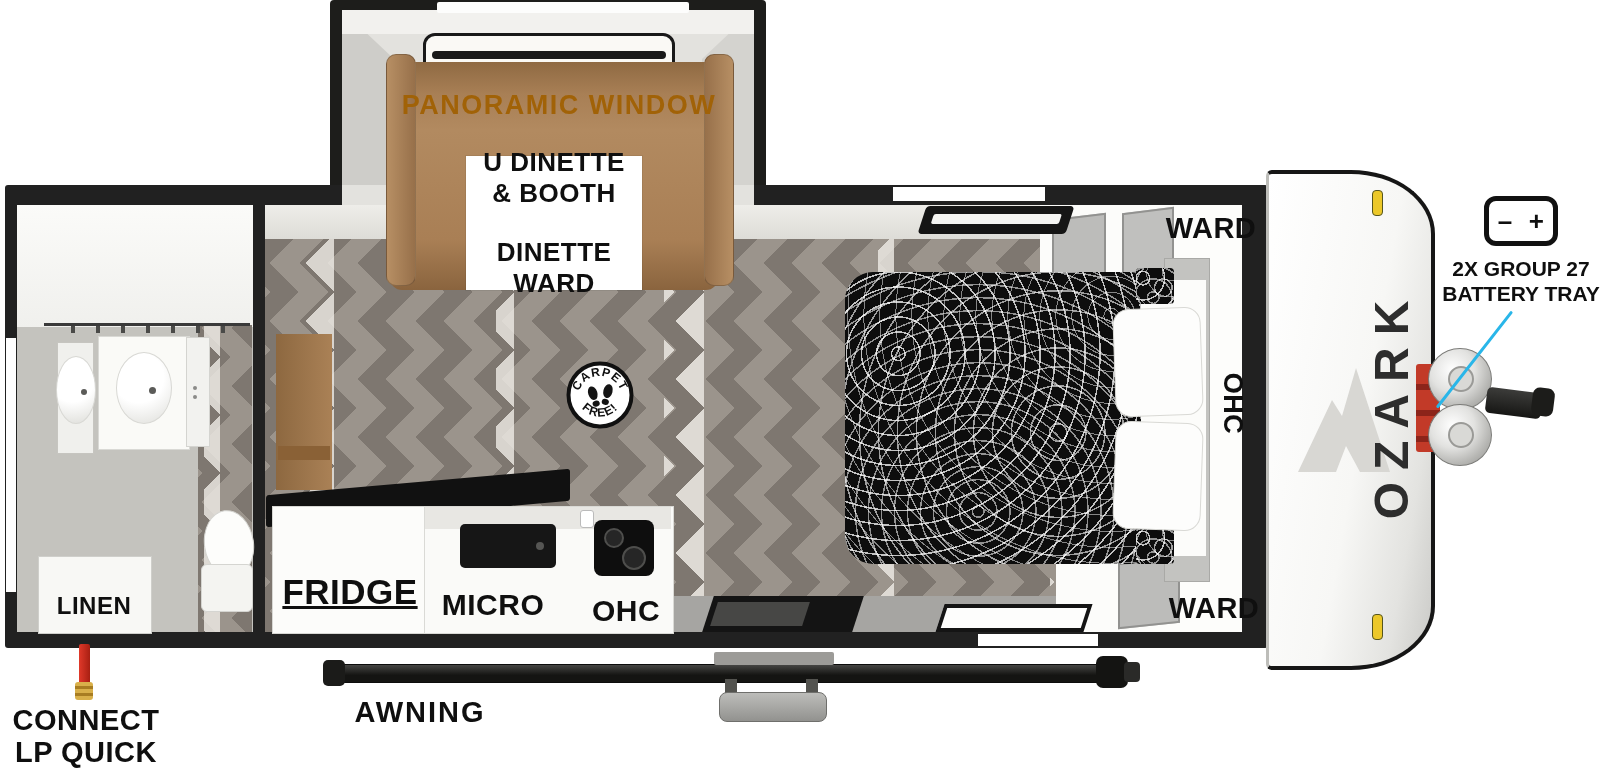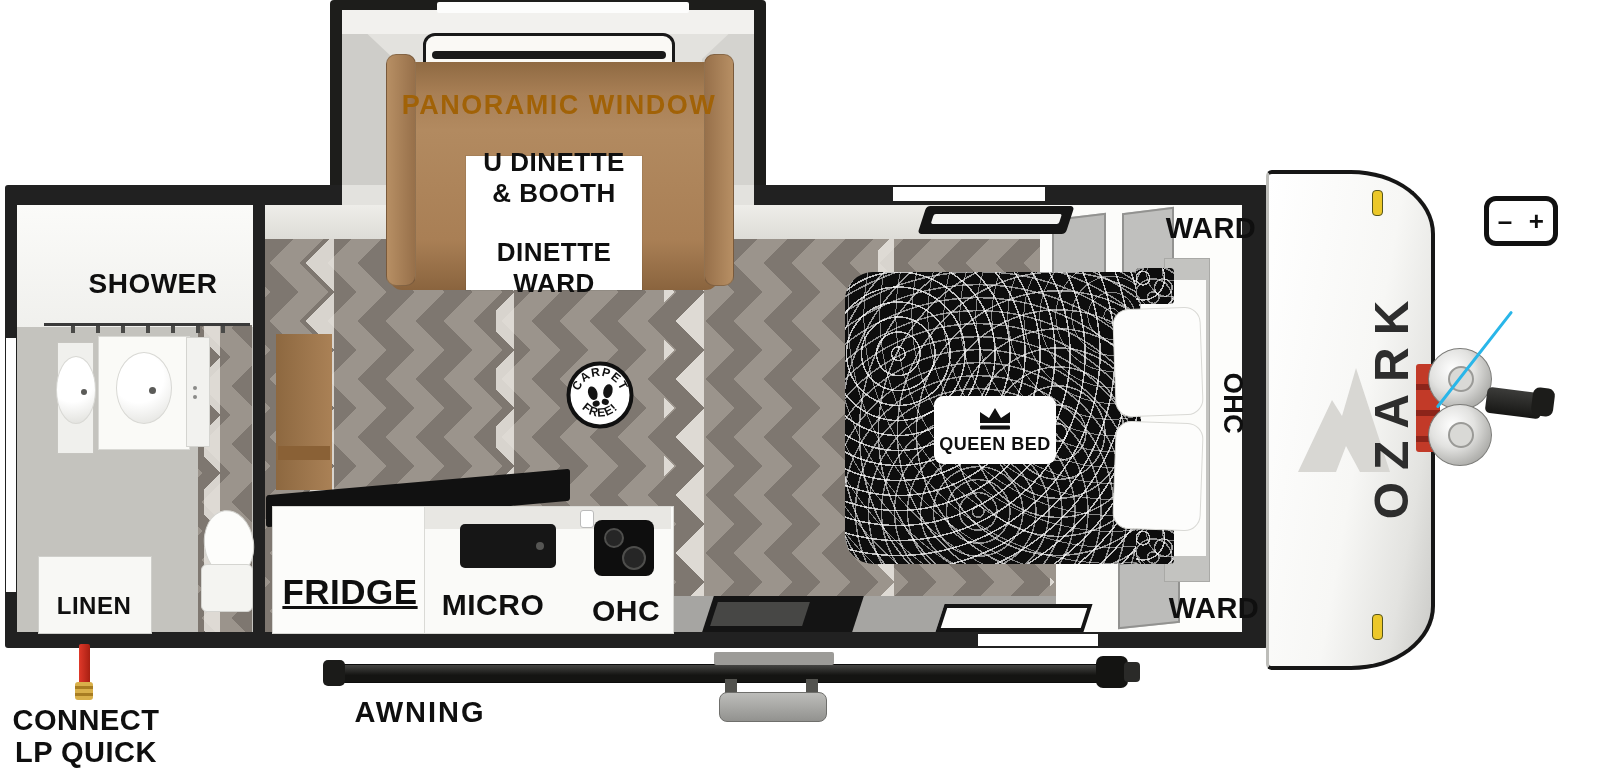--- a/index.html
+++ b/index.html
@@ -75,21 +75,20 @@
   <div class="a" style="left:98px;top:336px;width:90px;height:112px;background:#fafaf7;border:1px solid #d9d9d5;"></div>
   <div class="a" style="left:116px;top:352px;width:54px;height:70px;border-radius:50%;border:1px solid #d8d8d4;background:radial-gradient(circle at 40% 35%,#ffffff 0 45%,#e9e9e6 80%,#dcdcd8);">
     <div class="a" style="left:32px;top:34px;width:7px;height:7px;border-radius:50%;background:#5b5b58;"></div>
   </div>
   <div class="a" style="left:186px;top:337px;width:22px;height:108px;background:#f2f2ef;border:1px solid #d4d4d0;">
     <div class="a" style="left:6px;top:48px;width:4px;height:4px;border-radius:50%;background:#8b8b88;box-shadow:0 9px 0 #8b8b88;"></div>
   </div>
   <div class="a" style="left:38px;top:556px;width:112px;height:76px;background:#f8f8f5;border:1px solid #cfcfcb;"></div>
   <div class="a" style="left:204px;top:510px;width:48px;height:66px;border-radius:50%;background:#fdfdfb;border:1px solid #d5d5d1;transform:rotate(-8deg);"></div>
   <div class="a" style="left:201px;top:564px;width:50px;height:46px;background:#f4f4f1;border:1px solid #d5d5d1;border-radius:6px;"></div>
-  <div class="a lbl" style="left:60px;top:268px;width:186px;font-size:28px;">SHOWER</div>
   <div class="a lbl" style="left:38px;top:592px;width:112px;font-size:24px;">LINEN</div>
 
   <div class="a" style="left:265px;top:205px;width:977px;height:36px;background:linear-gradient(180deg,#eeede9,#dcdbd6);"></div>
   <div class="hfloor" style="left:265px;top:239px;width:977px;height:393px;">
     <div class="hpat" style="width:520px;height:1120px;">
       <div class="streak" style="top:60px;height:18px;"></div>
       <div class="streak" style="top:230px;height:34px;"></div>
       <div class="streak" style="top:420px;height:16px;"></div>
       <div class="streak" style="top:610px;height:40px;"></div>
       <div class="streak" style="top:800px;height:18px;"></div>
@@ -125,27 +124,20 @@
   <div class="a" style="left:1056px;top:548px;width:94px;height:84px;background:#fcfcfa;"></div>
   <div class="a door" style="left:1118px;top:560px;width:58px;height:62px;transform:skewY(-6deg);"></div>
 
   <div class="a" style="left:1164px;top:258px;width:44px;height:322px;background:#c3c3c0;border:1px solid #a9a9a6;"></div>
   <div class="a" style="left:1086px;top:280px;width:120px;height:276px;background:#fcfcfa;"></div>
   <div class="a scribble" style="left:845px;top:272px;width:296px;height:292px;border-radius:28px 10px 10px 28px;"></div>
   <div class="a scribble" style="left:1136px;top:268px;width:38px;height:36px;border-radius:4px;"></div>
   <div class="a scribble" style="left:1136px;top:528px;width:38px;height:36px;border-radius:4px;"></div>
   <div class="a" style="left:1114px;top:308px;width:86px;height:106px;background:#fdfdfc;border:1.5px solid #d9d9d5;border-radius:16px;transform:rotate(-2deg);"></div>
   <div class="a" style="left:1114px;top:422px;width:86px;height:106px;background:#fdfdfc;border:1.5px solid #d9d9d5;border-radius:16px;transform:rotate(2deg);"></div>
-  <div class="a" style="left:934px;top:396px;width:122px;height:68px;background:#ffffff;border-radius:9px;display:flex;flex-direction:column;align-items:center;justify-content:center;gap:2px;">
-    <svg width="42" height="26" viewBox="0 0 42 26">
-      <path d="M6 17 L6 6 L15 12 L21 2 L27 12 L36 6 L36 17 Z" fill="#101010"></path>
-      <rect x="6" y="19.5" width="30" height="4" rx="1" fill="#101010"></rect>
-    </svg>
-    <div class="lbl" style="font-size:18px;">QUEEN BED</div>
-  </div>
 
   <div class="a" style="left:922px;top:206px;width:148px;height:28px;background:#151515;transform:skewX(-18deg);border-radius:4px;">
     <div class="a" style="left:10px;top:8px;right:10px;height:10px;background:#f4f4f2;border-radius:2px;"></div>
   </div>
   <div class="a" style="left:708px;top:596px;width:150px;height:36px;background:#141414;transform:skewX(-18deg);">
     <div class="a" style="left:6px;top:6px;width:92px;bottom:6px;background:#474745;"></div>
   </div>
   <div class="a" style="left:940px;top:604px;width:140px;height:20px;background:#fdfdfc;border:4px solid #141414;transform:skewX(-18deg);"></div>
 
   <svg class="a" style="left:566px;top:361px;" width="68" height="68" viewBox="0 0 68 68">
@@ -211,20 +203,24 @@
   <div class="a" style="left:1448px;top:366px;width:22px;height:22px;border-radius:50%;background:#d9d9d6;border:2px solid #9a9a97;"></div>
   <div class="a" style="left:1448px;top:422px;width:22px;height:22px;border-radius:50%;background:#d9d9d6;border:2px solid #9a9a97;"></div>
   <div class="a" style="left:1486px;top:390px;width:56px;height:26px;background:linear-gradient(180deg,#3c3c3a,#161614);border-radius:5px;transform:rotate(7deg);"></div>
   <div class="a" style="left:1532px;top:388px;width:22px;height:28px;background:#1c1c1a;border-radius:7px;transform:rotate(7deg);"></div>
 
   <div class="a" style="left:1484px;top:196px;width:74px;height:50px;box-sizing:border-box;border:5px solid #111111;border-radius:12px;background:#ffffff;
               display:flex;align-items:center;justify-content:center;gap:16px;">
     <span class="lbl" style="font-size:26px;">–</span>
     <span class="lbl" style="font-size:26px;">+</span>
   </div>
+  <div class="a" style="left:1441px;top:256px;width:160px;text-align:center;">
+    <div class="lbl" style="font-size:21px;line-height:25px;letter-spacing:0;">2X GROUP 27</div>
+    <div class="lbl" style="font-size:21px;line-height:25px;letter-spacing:0;">BATTERY TRAY</div>
+  </div>
   <div class="a" style="left:1512px;top:310px;width:122px;height:3px;background:#29b6e9;border-radius:2px;transform-origin:0 50%;transform:rotate(128deg);"></div>
 
   <div class="a" style="left:330px;top:664px;width:798px;height:17px;background:linear-gradient(180deg,#454543,#141412 60%);border:1px solid #0c0c0c;border-radius:8px;"></div>
   <div class="a" style="left:323px;top:660px;width:22px;height:26px;background:#1b1b19;border-radius:5px;"></div>
   <div class="a" style="left:1096px;top:656px;width:32px;height:32px;background:#141412;border-radius:7px;"></div>
   <div class="a" style="left:1124px;top:662px;width:16px;height:20px;background:#2a2a28;border-radius:4px;"></div>
   <div class="a" style="left:714px;top:652px;width:120px;height:13px;background:#9c9b98;border-radius:2px;"></div>
   <div class="a" style="left:725px;top:679px;width:12px;height:16px;background:#53534f;"></div>
   <div class="a" style="left:806px;top:679px;width:12px;height:16px;background:#53534f;"></div>
   <div class="a" style="left:719px;top:692px;width:106px;height:28px;background:linear-gradient(180deg,#bdbdba,#92928f);border:1px solid #6f6f6c;border-radius:8px;"></div>

